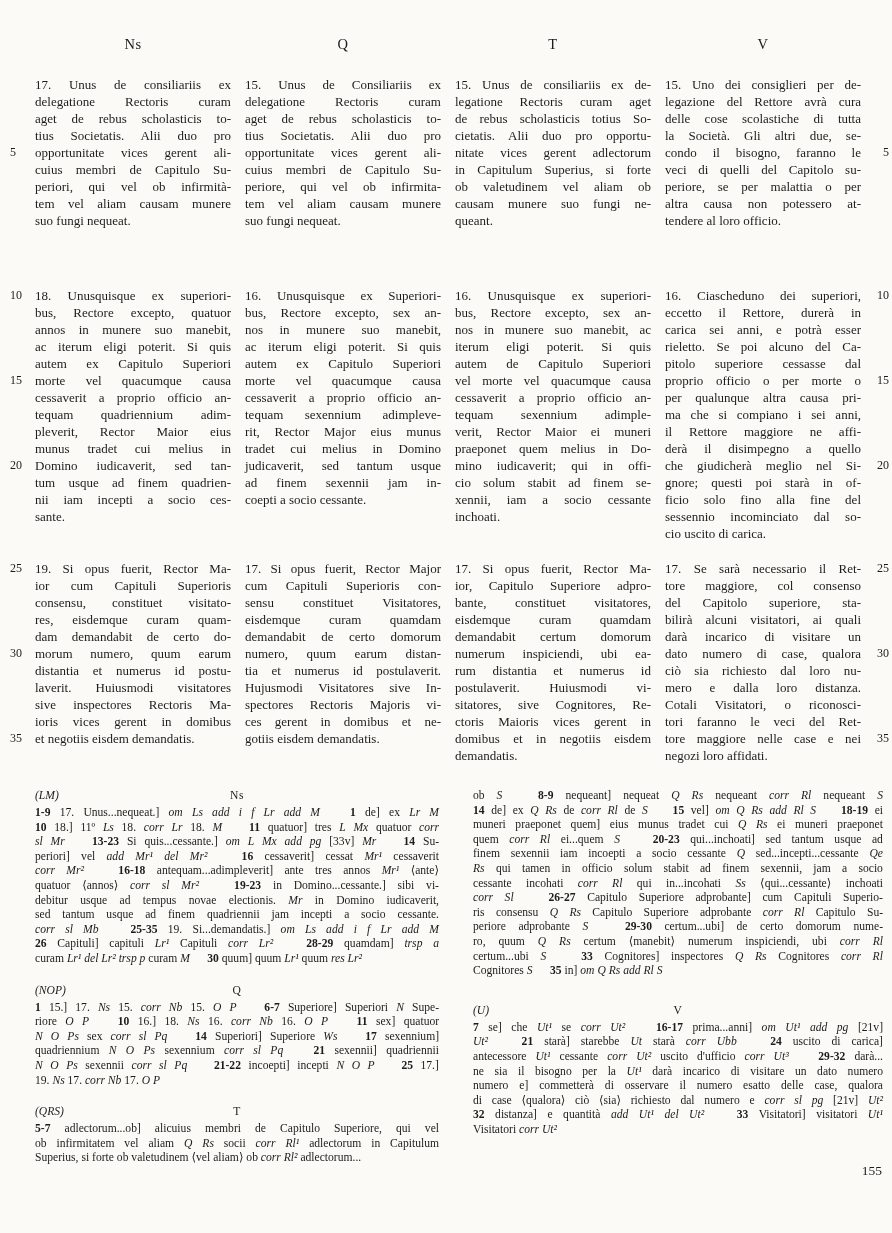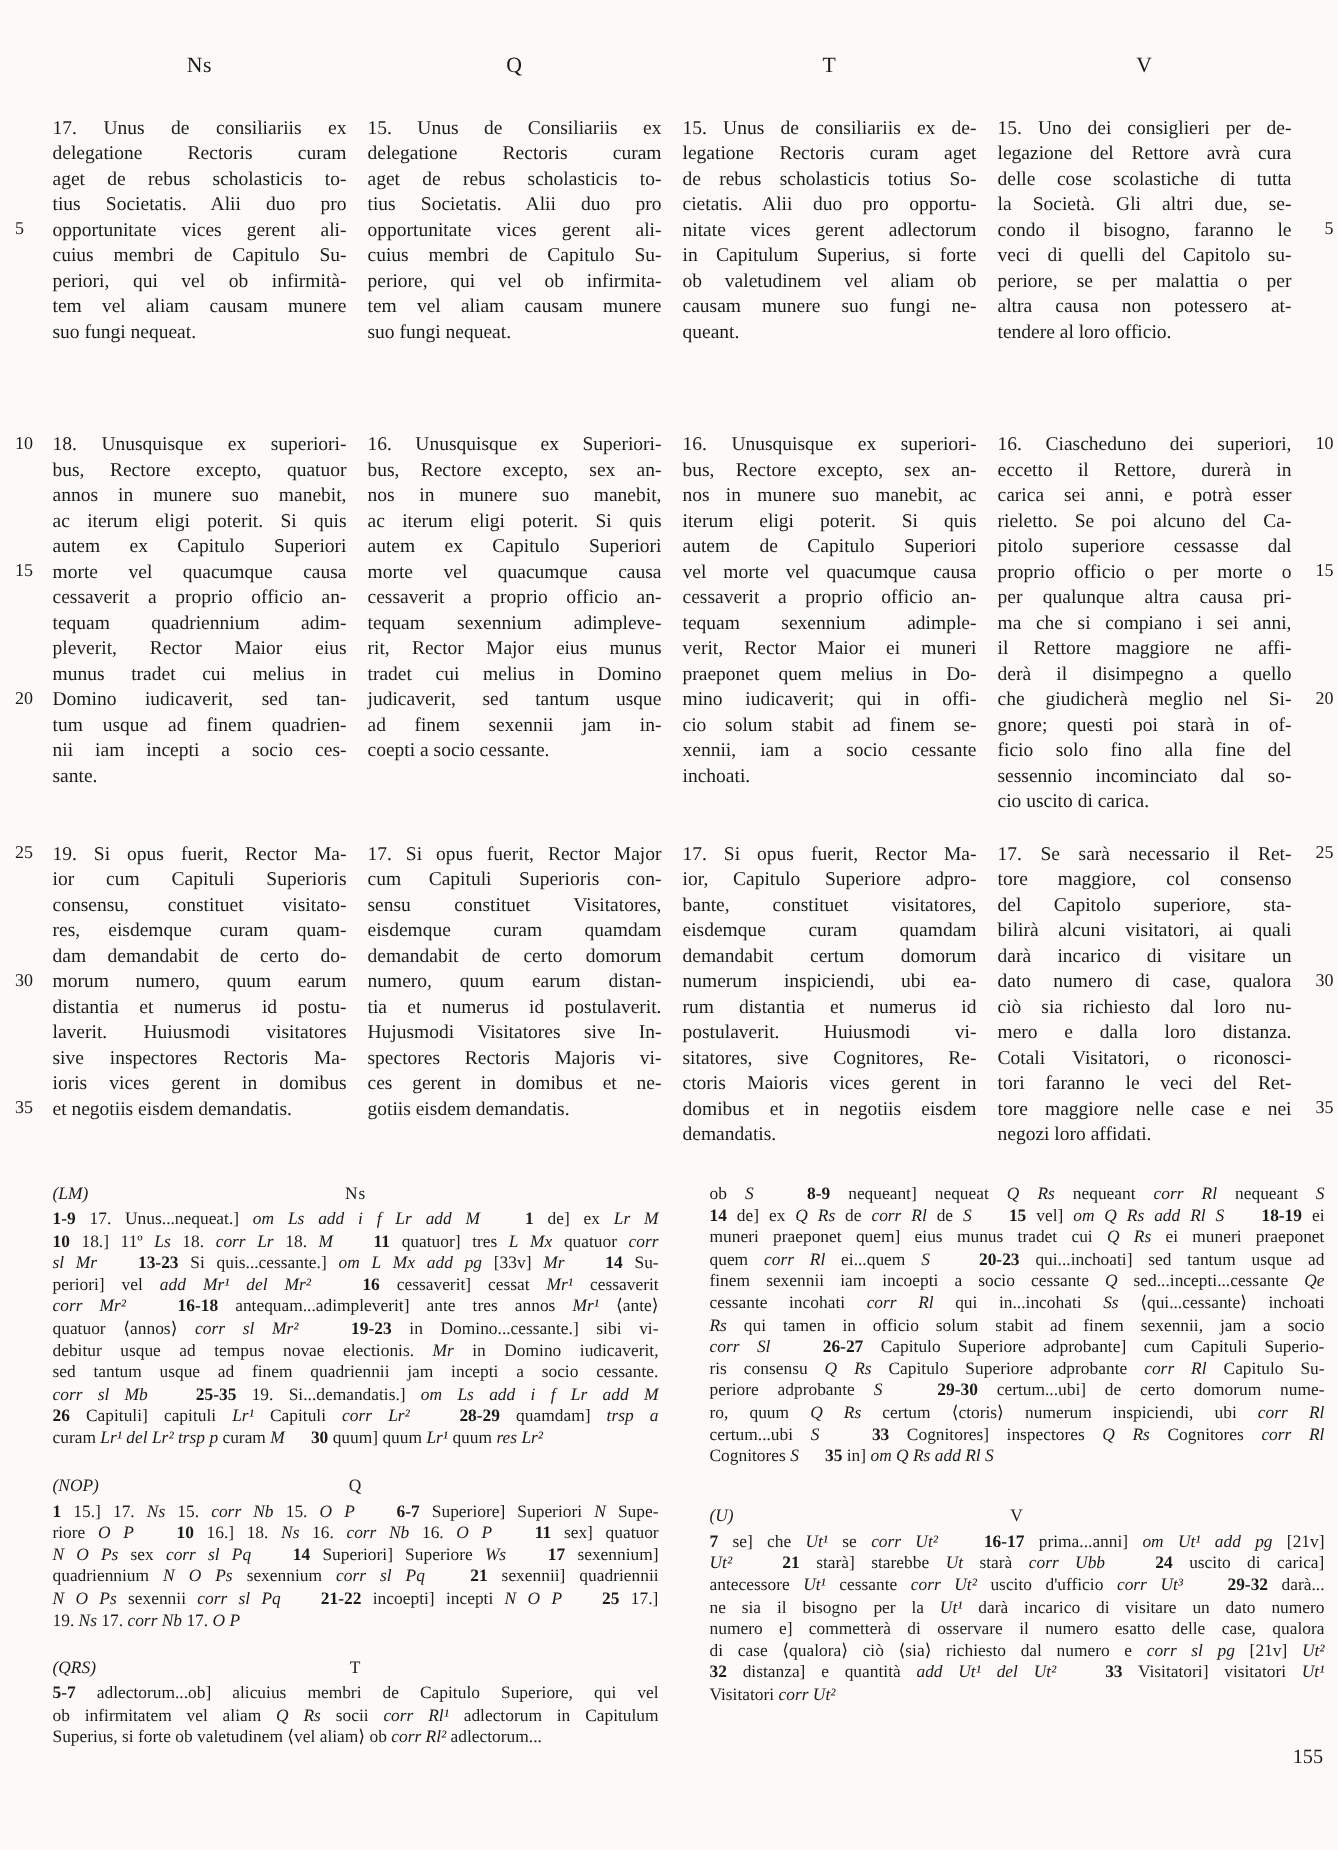--- a/index.html
+++ b/index.html
@@ -299,26 +299,26 @@
   </div>
 
   <div class="app app-right">
     <div class="app-section">
       <div class="app-lines">
           <div class="aline"><span>ob</span> <span class="it">S</span> <span> </span> <span class="b">8-9</span> <span>nequeant]</span> <span>nequeat</span> <span class="it">Q</span> <span class="it">Rs</span> <span>nequeant</span> <span class="it">corr</span> <span class="it">Rl</span> <span>nequeant</span> <span class="it">S</span></div>
           <div class="aline"><span class="b">14</span> <span>de]</span> <span>ex</span> <span class="it">Q</span> <span class="it">Rs</span> <span>de</span> <span class="it">corr</span> <span class="it">Rl</span> <span>de</span> <span class="it">S</span> <span> </span> <span class="b">15</span> <span>vel]</span> <span class="it">om</span> <span class="it">Q</span> <span class="it">Rs</span> <span class="it">add</span> <span class="it">Rl</span> <span class="it">S</span> <span> </span> <span class="b">18-19</span> <span>ei</span></div>
           <div class="aline"><span>muneri</span> <span>praeponet</span> <span>quem]</span> <span>eius</span> <span>munus</span> <span>tradet</span> <span>cui</span> <span class="it">Q</span> <span class="it">Rs</span> <span>ei</span> <span>muneri</span> <span>praeponet</span></div>
           <div class="aline"><span>quem</span> <span class="it">corr</span> <span class="it">Rl</span> <span>ei...quem</span> <span class="it">S</span> <span> </span> <span class="b">20-23</span> <span>qui...inchoati]</span> <span>sed</span> <span>tantum</span> <span>usque</span> <span>ad</span></div>
           <div class="aline"><span>finem</span> <span>sexennii</span> <span>iam</span> <span>incoepti</span> <span>a</span> <span>socio</span> <span>cessante</span> <span class="it">Q</span> <span>sed...incepti...cessante</span> <span class="it">Qe</span></div>
+          <div class="aline"><span class="it">Rs</span> <span>qui</span> <span>tamen</span> <span>in</span> <span>officio</span> <span>solum</span> <span>stabit</span> <span>ad</span> <span>finem</span> <span>sexennii,</span> <span>jam</span> <span>a</span> <span>socio</span></div>
           <div class="aline"><span>cessante</span> <span>incohati</span> <span class="it">corr</span> <span class="it">Rl</span> <span>qui</span> <span>in...incohati</span> <span class="it">Ss</span> <span>⟨qui...cessante⟩</span> <span>inchoati</span></div>
-          <div class="aline"><span class="it">Rs</span> <span>qui</span> <span>tamen</span> <span>in</span> <span>officio</span> <span>solum</span> <span>stabit</span> <span>ad</span> <span>finem</span> <span>sexennii,</span> <span>jam</span> <span>a</span> <span>socio</span></div>
           <div class="aline"><span class="it">corr</span> <span class="it">Sl</span> <span> </span> <span class="b">26-27</span> <span>Capitulo</span> <span>Superiore</span> <span>adprobante]</span> <span>cum</span> <span>Capituli</span> <span>Superio-</span></div>
           <div class="aline"><span>ris</span> <span>consensu</span> <span class="it">Q</span> <span class="it">Rs</span> <span>Capitulo</span> <span>Superiore</span> <span>adprobante</span> <span class="it">corr</span> <span class="it">Rl</span> <span>Capitulo</span> <span>Su-</span></div>
           <div class="aline"><span>periore</span> <span>adprobante</span> <span class="it">S</span> <span> </span> <span class="b">29-30</span> <span>certum...ubi]</span> <span>de</span> <span>certo</span> <span>domorum</span> <span>nume-</span></div>
-          <div class="aline"><span>ro,</span> <span>quum</span> <span class="it">Q</span> <span class="it">Rs</span> <span>certum</span> <span>⟨ctoris⟩</span> <span>numerum</span> <span>inspiciendi,</span> <span>ubi</span> <span class="it">corr</span> <span class="it">Rl</span></div>
+          <div class="aline"><span>ro,</span> <span>quum</span> <span class="it">Q</span> <span class="it">Rs</span> <span>certum</span> <span>⟨manebit⟩</span> <span>numerum</span> <span>inspiciendi,</span> <span>ubi</span> <span class="it">corr</span> <span class="it">Rl</span></div>
           <div class="aline"><span>certum...ubi</span> <span class="it">S</span> <span> </span> <span class="b">33</span> <span>Cognitores]</span> <span>inspectores</span> <span class="it">Q</span> <span class="it">Rs</span> <span>Cognitores</span> <span class="it">corr</span> <span class="it">Rl</span></div>
           <div class="aline alast"><span>Cognitores</span> <span class="it">S</span> <span> </span> <span class="b">35</span> <span>in]</span> <span class="it">om</span> <span class="it">Q</span> <span class="it">Rs</span> <span class="it">add</span> <span class="it">Rl</span> <span class="it">S</span></div>
         </div>
     </div>
     <div class="app-section mt-lg">
       <div class="app-head">
         <span class="app-group">(U)</span>
         <span class="app-sig">V</span>
       </div>
       <div class="app-lines">

